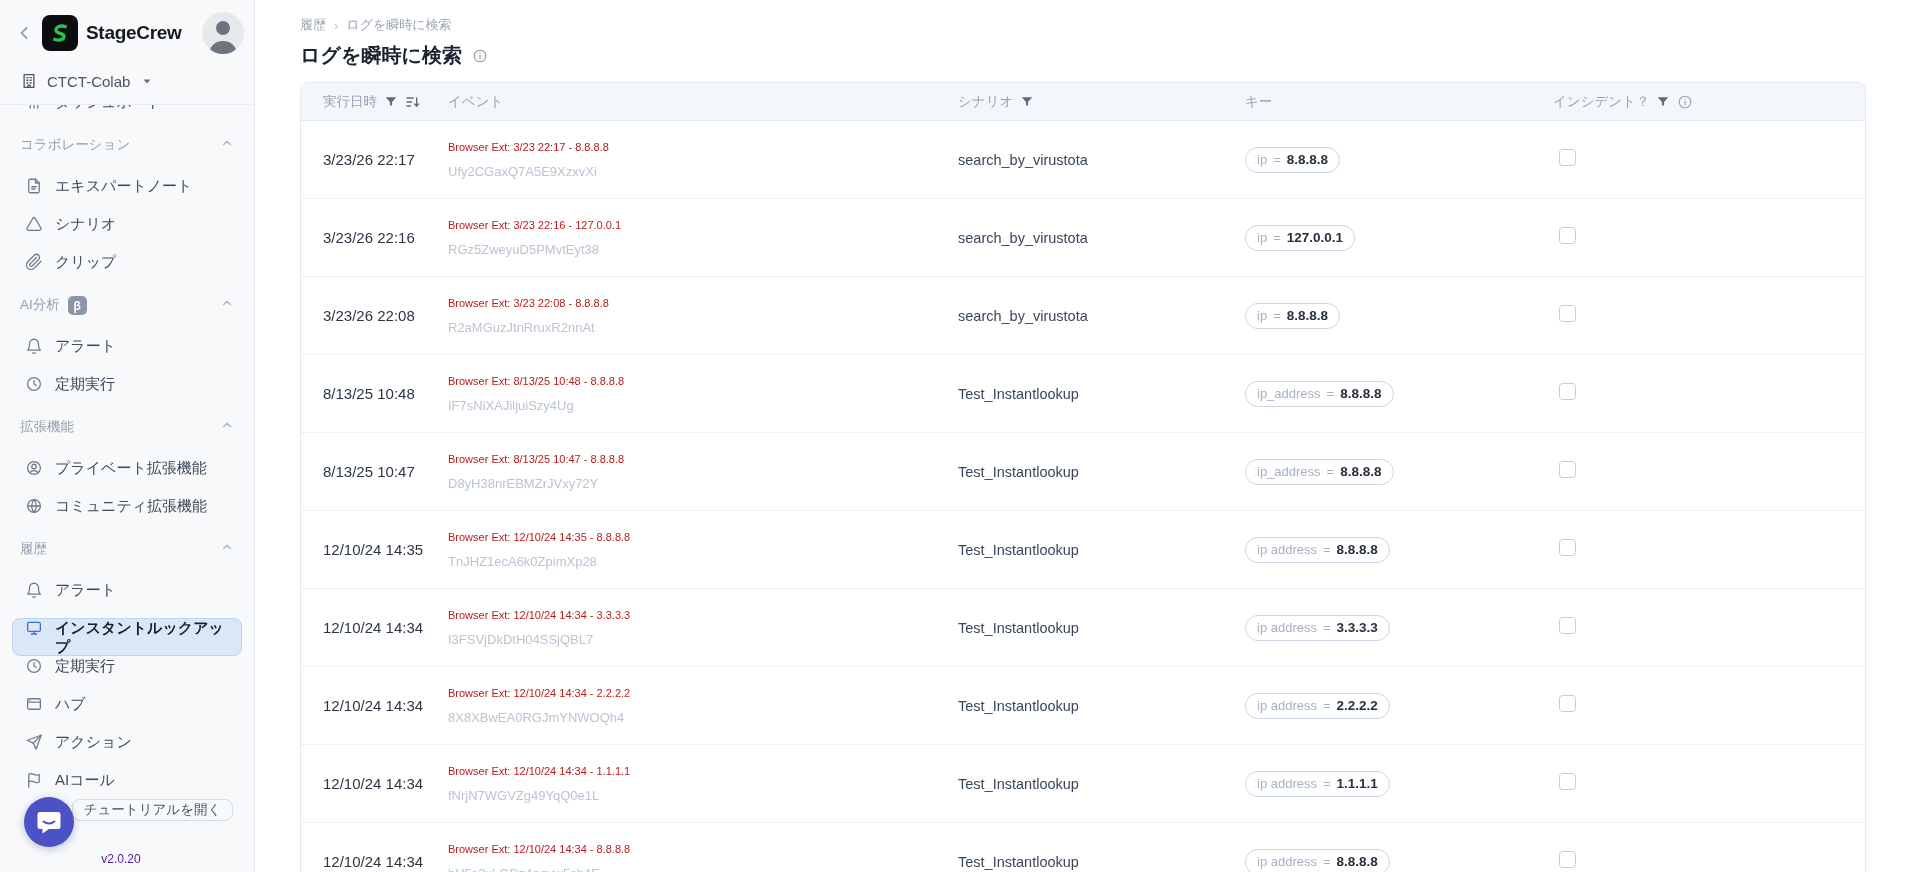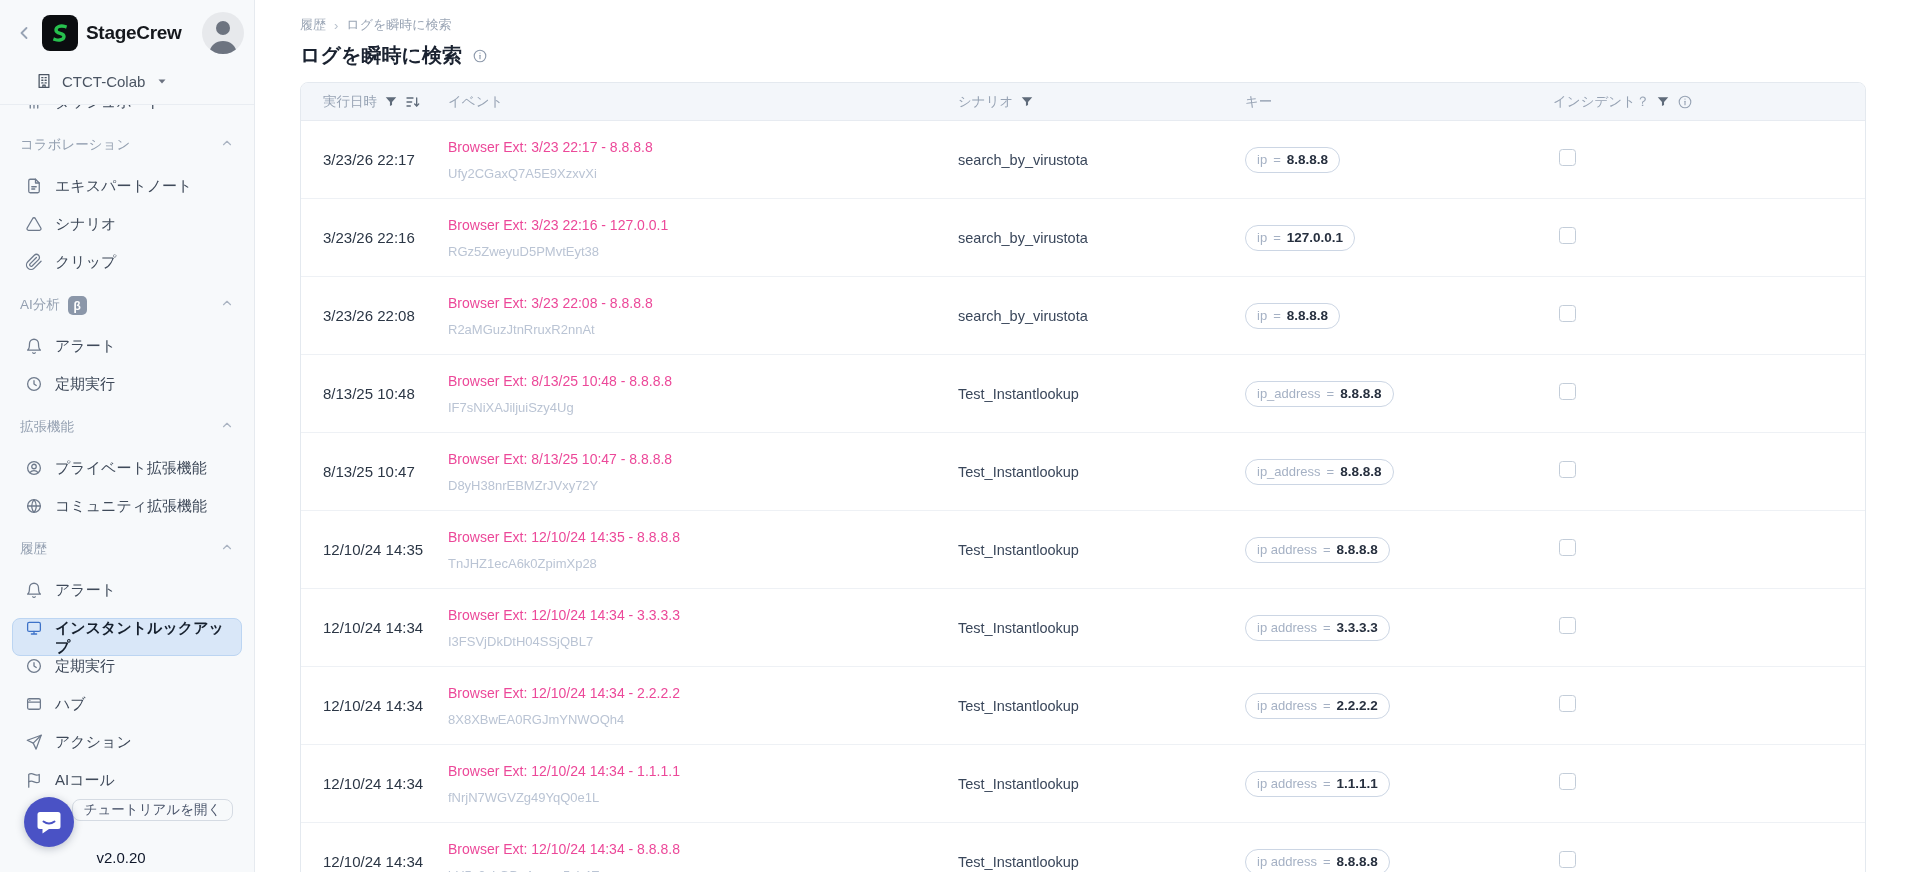--- a/index.html
+++ b/index.html
@@ -13,21 +13,21 @@
   
   .sidebar {
     position:relative; width:255px; height:872px; flex:0 0 255px;
     background:#f7f9fb; border-right:1px solid #e6eaef;
   }
   .sb-top { display:flex; align-items:center; padding:12px 10px 10px 14px; gap:8px; }
   .back-btn { color:#97a3b4; cursor:pointer; }
   .logo-box { width:36px; height:36px; background:#0b0d10; border-radius:8px; display:flex; align-items:center; justify-content:center; }
   .brand { font-size:19px; font-weight:800; color:#15181d; letter-spacing:-0.3px; flex:1 1 auto; }
   .avatar { width:42px; height:42px; border-radius:50%; background:#e7e9ec; overflow:hidden; display:flex; align-items:flex-end; justify-content:center; }
-  .workspace { display:flex; align-items:center; gap:9px; padding:8px 16px 14px 20px; color:#4b5563; font-size:15px; cursor:pointer;margin-left:15px; }
+  .workspace { display:flex; align-items:center; gap:9px; padding:8px 16px 14px 20px; color:#4b5563; font-size:15px; cursor:pointer; }
   .workspace .ws-caret { color:#6b7280; margin-left:2px; }
   .sb-divider { border-top:1px solid #e9edf2; }
 
   .nav-scroll { height:700px; overflow:hidden; padding:0 12px; }
   .nav-item {
     display:flex; align-items:flex-start; gap:12px; height:38px; padding:0 10px 0 12px;
     border:1px solid transparent; border-radius:8px; font-size:15px; color:#3f4a5a; cursor:pointer;
   }
   .nav-item .nav-icon { color:#6e7a8c; flex:0 0 18px; }
   .nav-item.selected { background:#d9e7f8; border-color:#bcd5f2; color:#16202e; font-weight:700; }
@@ -46,21 +46,21 @@
   .beta-badge.show { display:flex; }
   .section-chevron { margin-left:auto; color:#aab4c2; }
 
   .sb-footer { position:absolute; left:0; right:0; bottom:0; height:82px; background:#f7f9fb; }
   .tutorial-btn {
     position:absolute; left:72px; right:21px; top:9px; height:22px;
     border:1px solid #d5dbe3; border-radius:8px; background:transparent;
     display:flex; align-items:center; justify-content:center;
     font-size:13.5px; color:#49546a; cursor:pointer;
   }
-  .version { position:absolute; left:0; right:12px; bottom:6px; text-align:center; font-size:15px; color:#0f172a; }
+  .version { position:absolute; left:0; right:12px; bottom:6px; text-align:center; font-size:12px; color:#4c1d95; }
   .intercom-btn {
     position:absolute; left:24px; top:7px; width:50px; height:50px; border-radius:50%;
     display:flex; align-items:center; justify-content:center; cursor:pointer;
     box-shadow:0 2px 8px rgba(20,30,60,.25); z-index:5;
   }
 
   
   .main { flex:1 1 auto; height:872px; background:#ffffff; overflow:hidden; }
   .breadcrumb { display:flex; align-items:center; gap:8px; padding:16px 0 0 45px; font-size:13px; color:#9aa5b5; }
   .crumb { cursor:pointer; }
@@ -76,21 +76,21 @@
   .grid-cols { display:grid; grid-template-columns:125px 510px 287px 308px auto; padding-left:22px; }
   .thead-row { background:#f3f6fa; height:38px; align-items:center; border-bottom:1px solid #e7ebf1; }
   .th { display:flex; align-items:center; gap:7px; font-size:13.5px; color:#97a3b4; padding-right:8px; }
   .th .funnel { color:#5f6b7a; cursor:pointer; }
   .th .sorticon { color:#5f6b7a; cursor:pointer; }
   .th .th-info { color:#97a3b4; cursor:pointer; }
 
   .trow { height:78px; align-items:center; border-bottom:1px solid #eef1f5; background:#ffffff; }
   .c-date { font-size:15px; color:#2b3645; }
   .c-event { padding-right:16px; }
-  .event-title { font-size:14px; color:#ec4899; cursor:pointer; }
+  .event-title { font-size:11px; color:#b91c1c; cursor:pointer; }
   .event-id { font-size:13px; color:#bac4d4; margin-top:11px; }
   .c-scenario { font-size:14.5px; color:#39465a; }
   .chip {
     display:inline-flex; align-items:center; gap:6px; border:1px solid #ccd6e4;
     border-radius:14px; padding:4px 11px 5px; background:#ffffff;
   }
   .chip-key { font-size:13px; color:#a5b1c4; }
   .chip-eq { font-size:13px; color:#a5b1c4; }
   .chip-val { font-size:13.5px; font-weight:700; color:#27303f; }
   .checkbox {

